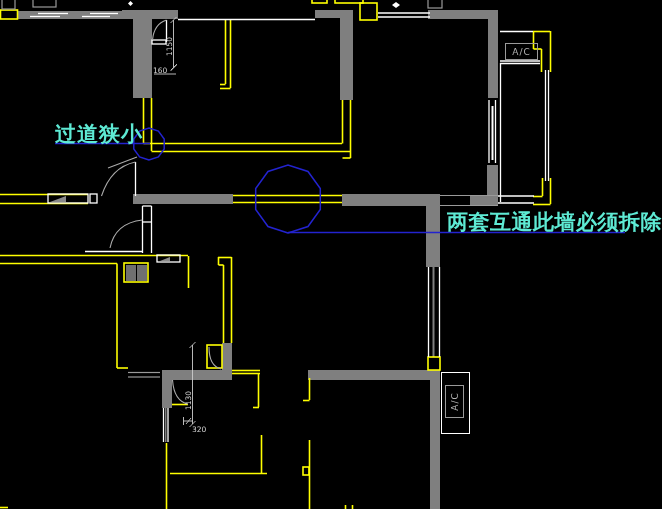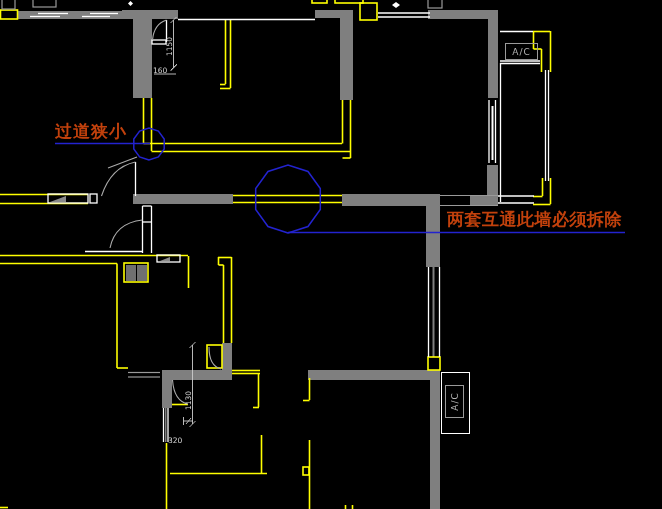--- a/index.html
+++ b/index.html
@@ -1,20 +1,20 @@
 <!DOCTYPE html>
 <html><head>
 <meta charset="utf-8">
 <style>
   html,body{margin:0;padding:0;background:#000;}
   #canvas{position:relative;width:662px;height:509px;background:#000;overflow:hidden;
           font-family:"DejaVu Sans",sans-serif;}
   #canvas svg{position:absolute;left:0;top:0;}
   .txt{position:absolute;white-space:nowrap;}
-  .cyan{color:#c2410c;font-weight:bold;font-size:17px;letter-spacing:1px;}
+  .cyan{color:#5eead4;font-weight:bold;font-size:21px;letter-spacing:1px;}
   .dim{color:#d8d8d8;font-size:7.5px;letter-spacing:0;}
   .vrot{transform:rotate(-90deg);transform-origin:0 0;}
   .acbox{position:absolute;border:1px solid #9a9a9a;color:#b4b4b4;font-size:9px;
          display:flex;align-items:center;justify-content:center;letter-spacing:1px;}
   .acouter{position:absolute;border:1px solid #ffffff;}
 </style>
 </head>
 <body>
 
 <div id="canvas">
@@ -199,14 +199,14 @@
   <div class="txt cyan" style="left:447px;top:208px;letter-spacing:0.5px;">两套互通此墙必须拆除</div>
 
   <div class="acbox" style="left:505px;top:43px;width:31px;height:15px;">A/C</div>
 
   <div class="acouter" style="left:441px;top:372px;width:27px;height:60px;"></div>
   <div class="acbox vrot" style="left:445px;top:418px;width:31px;height:17px;">A/C</div>
 
   <div class="txt dim vrot" style="left:165px;top:56px;width:30px;">1150</div>
   <div class="txt dim" style="left:153px;top:66px;">160</div>
   <div class="txt dim vrot" style="left:184px;top:410px;width:26px;">1130</div>
-  <div class="txt dim" style="left:168px;top:436px;">320</div>
+  <div class="txt dim" style="left:168px;top:425px;padding-left:24px;">320</div>
 </div>
 
 </body></html>

